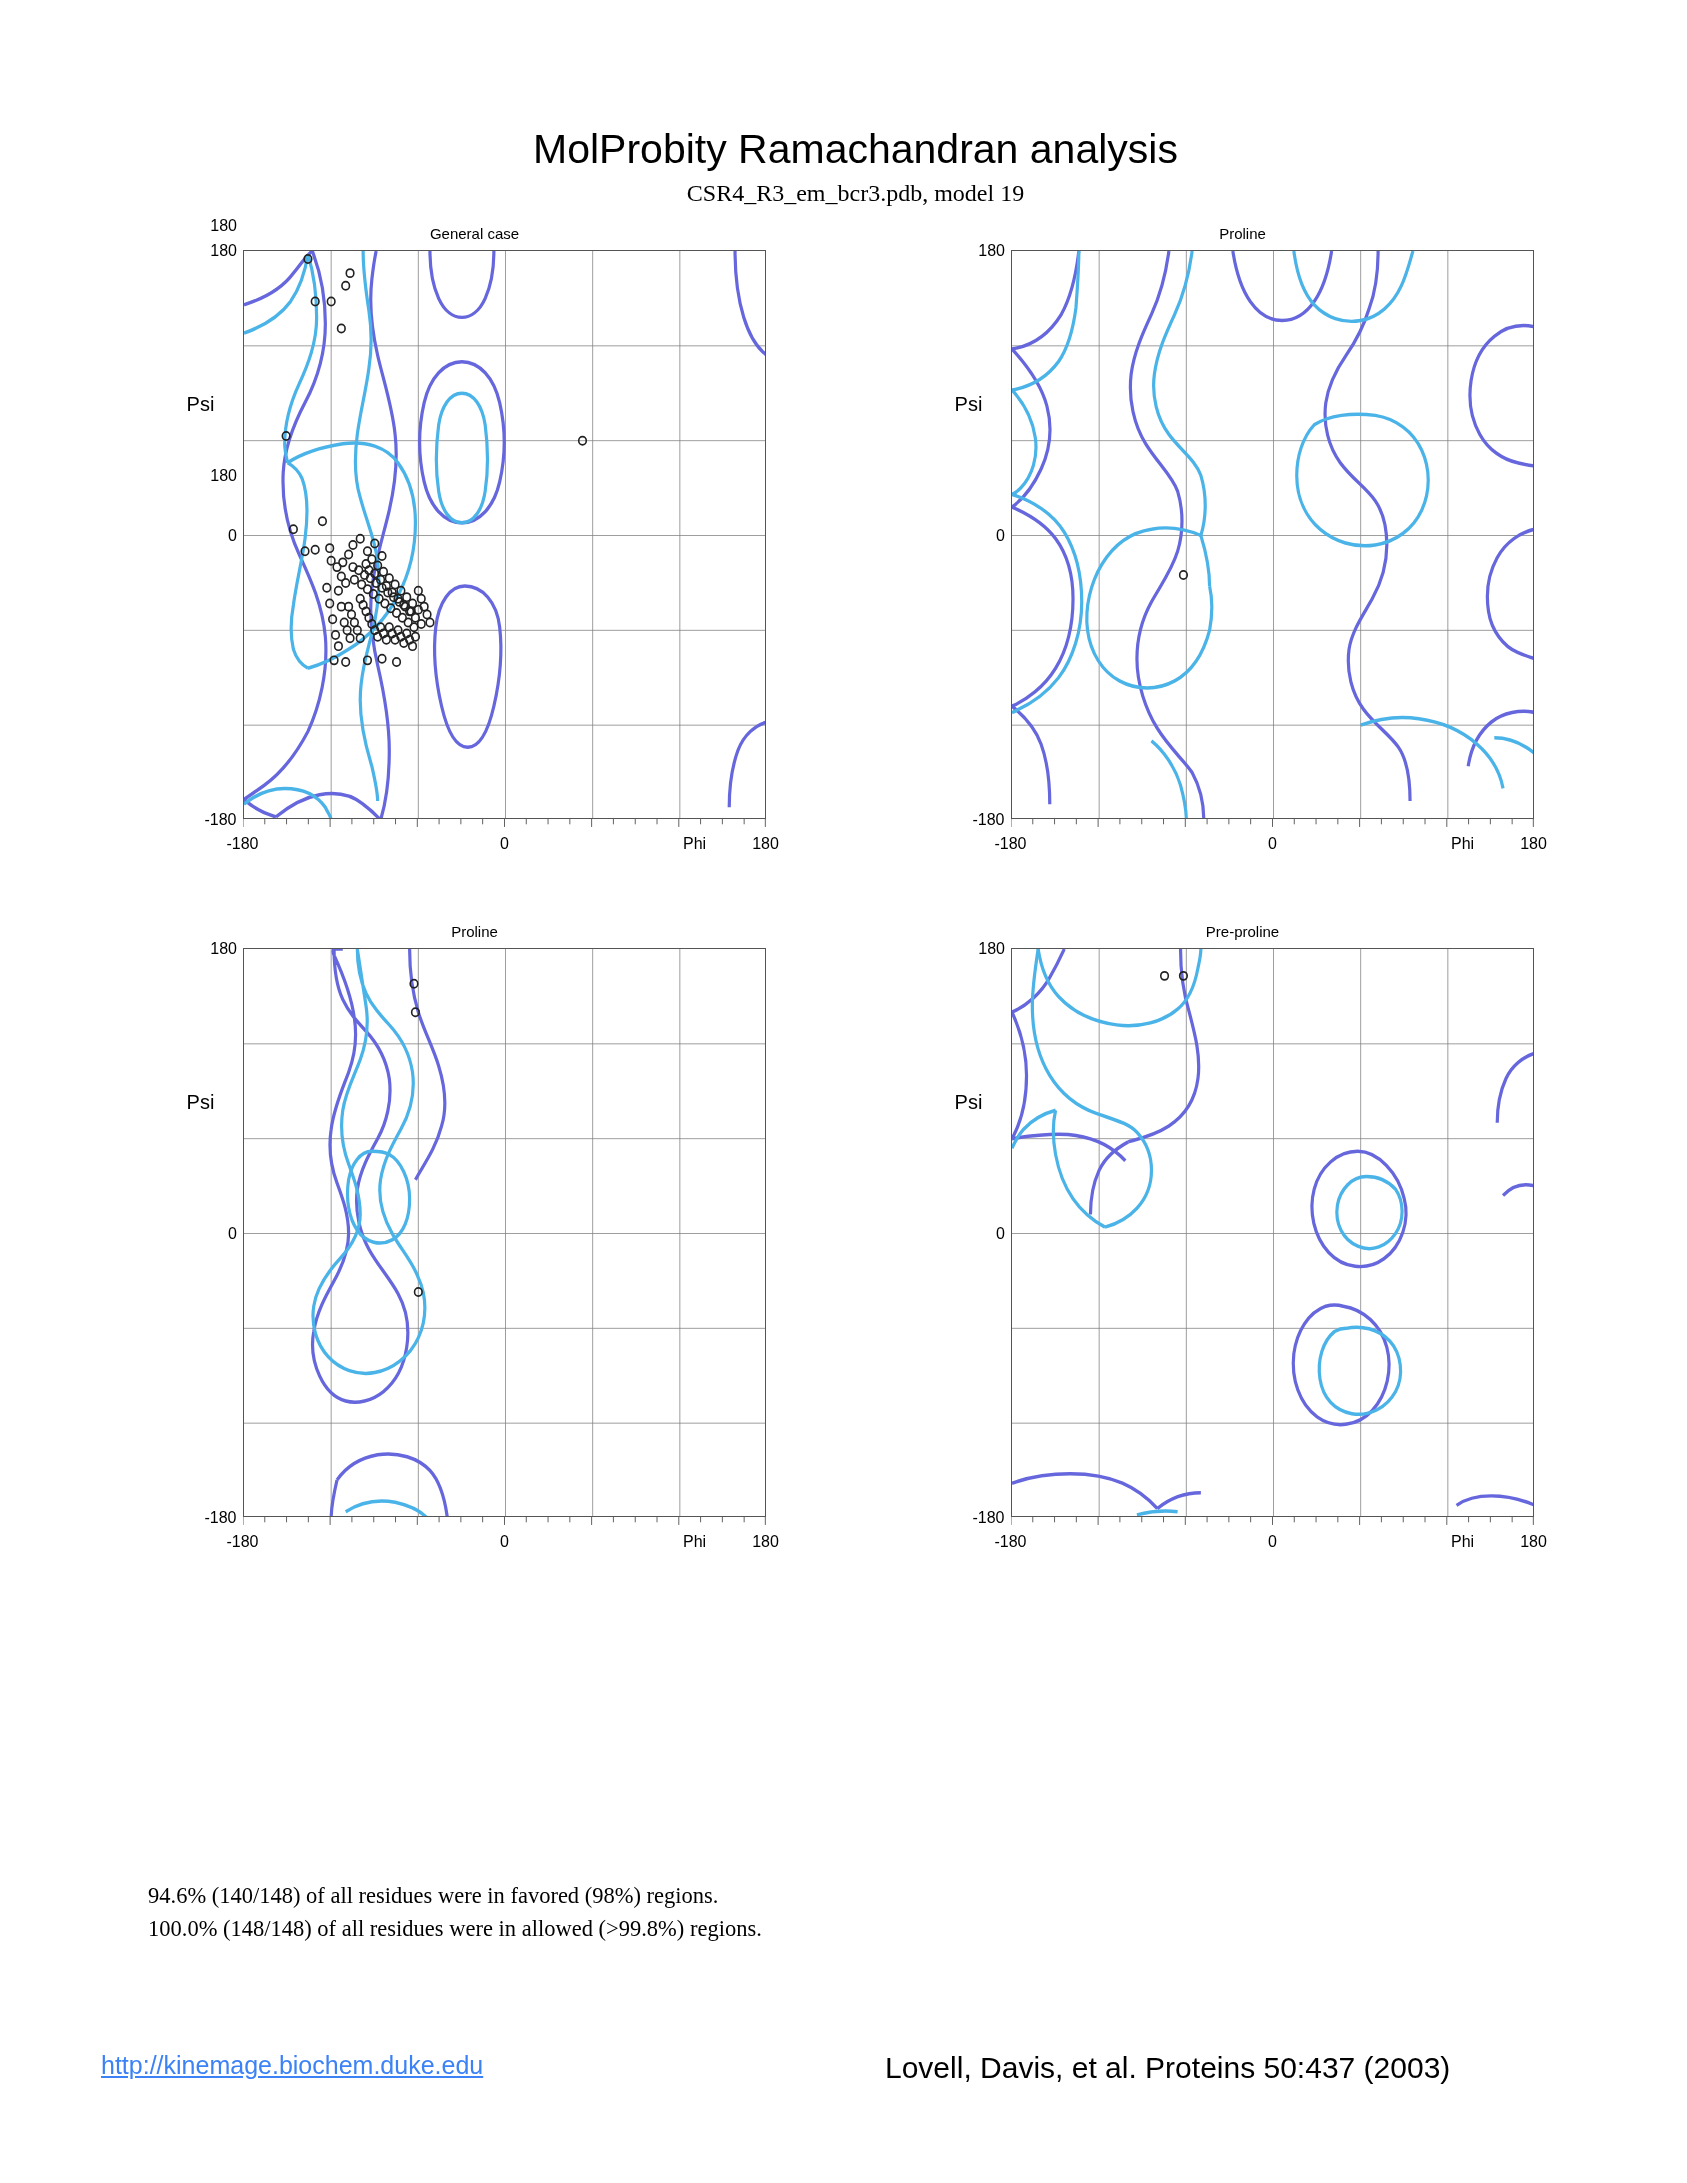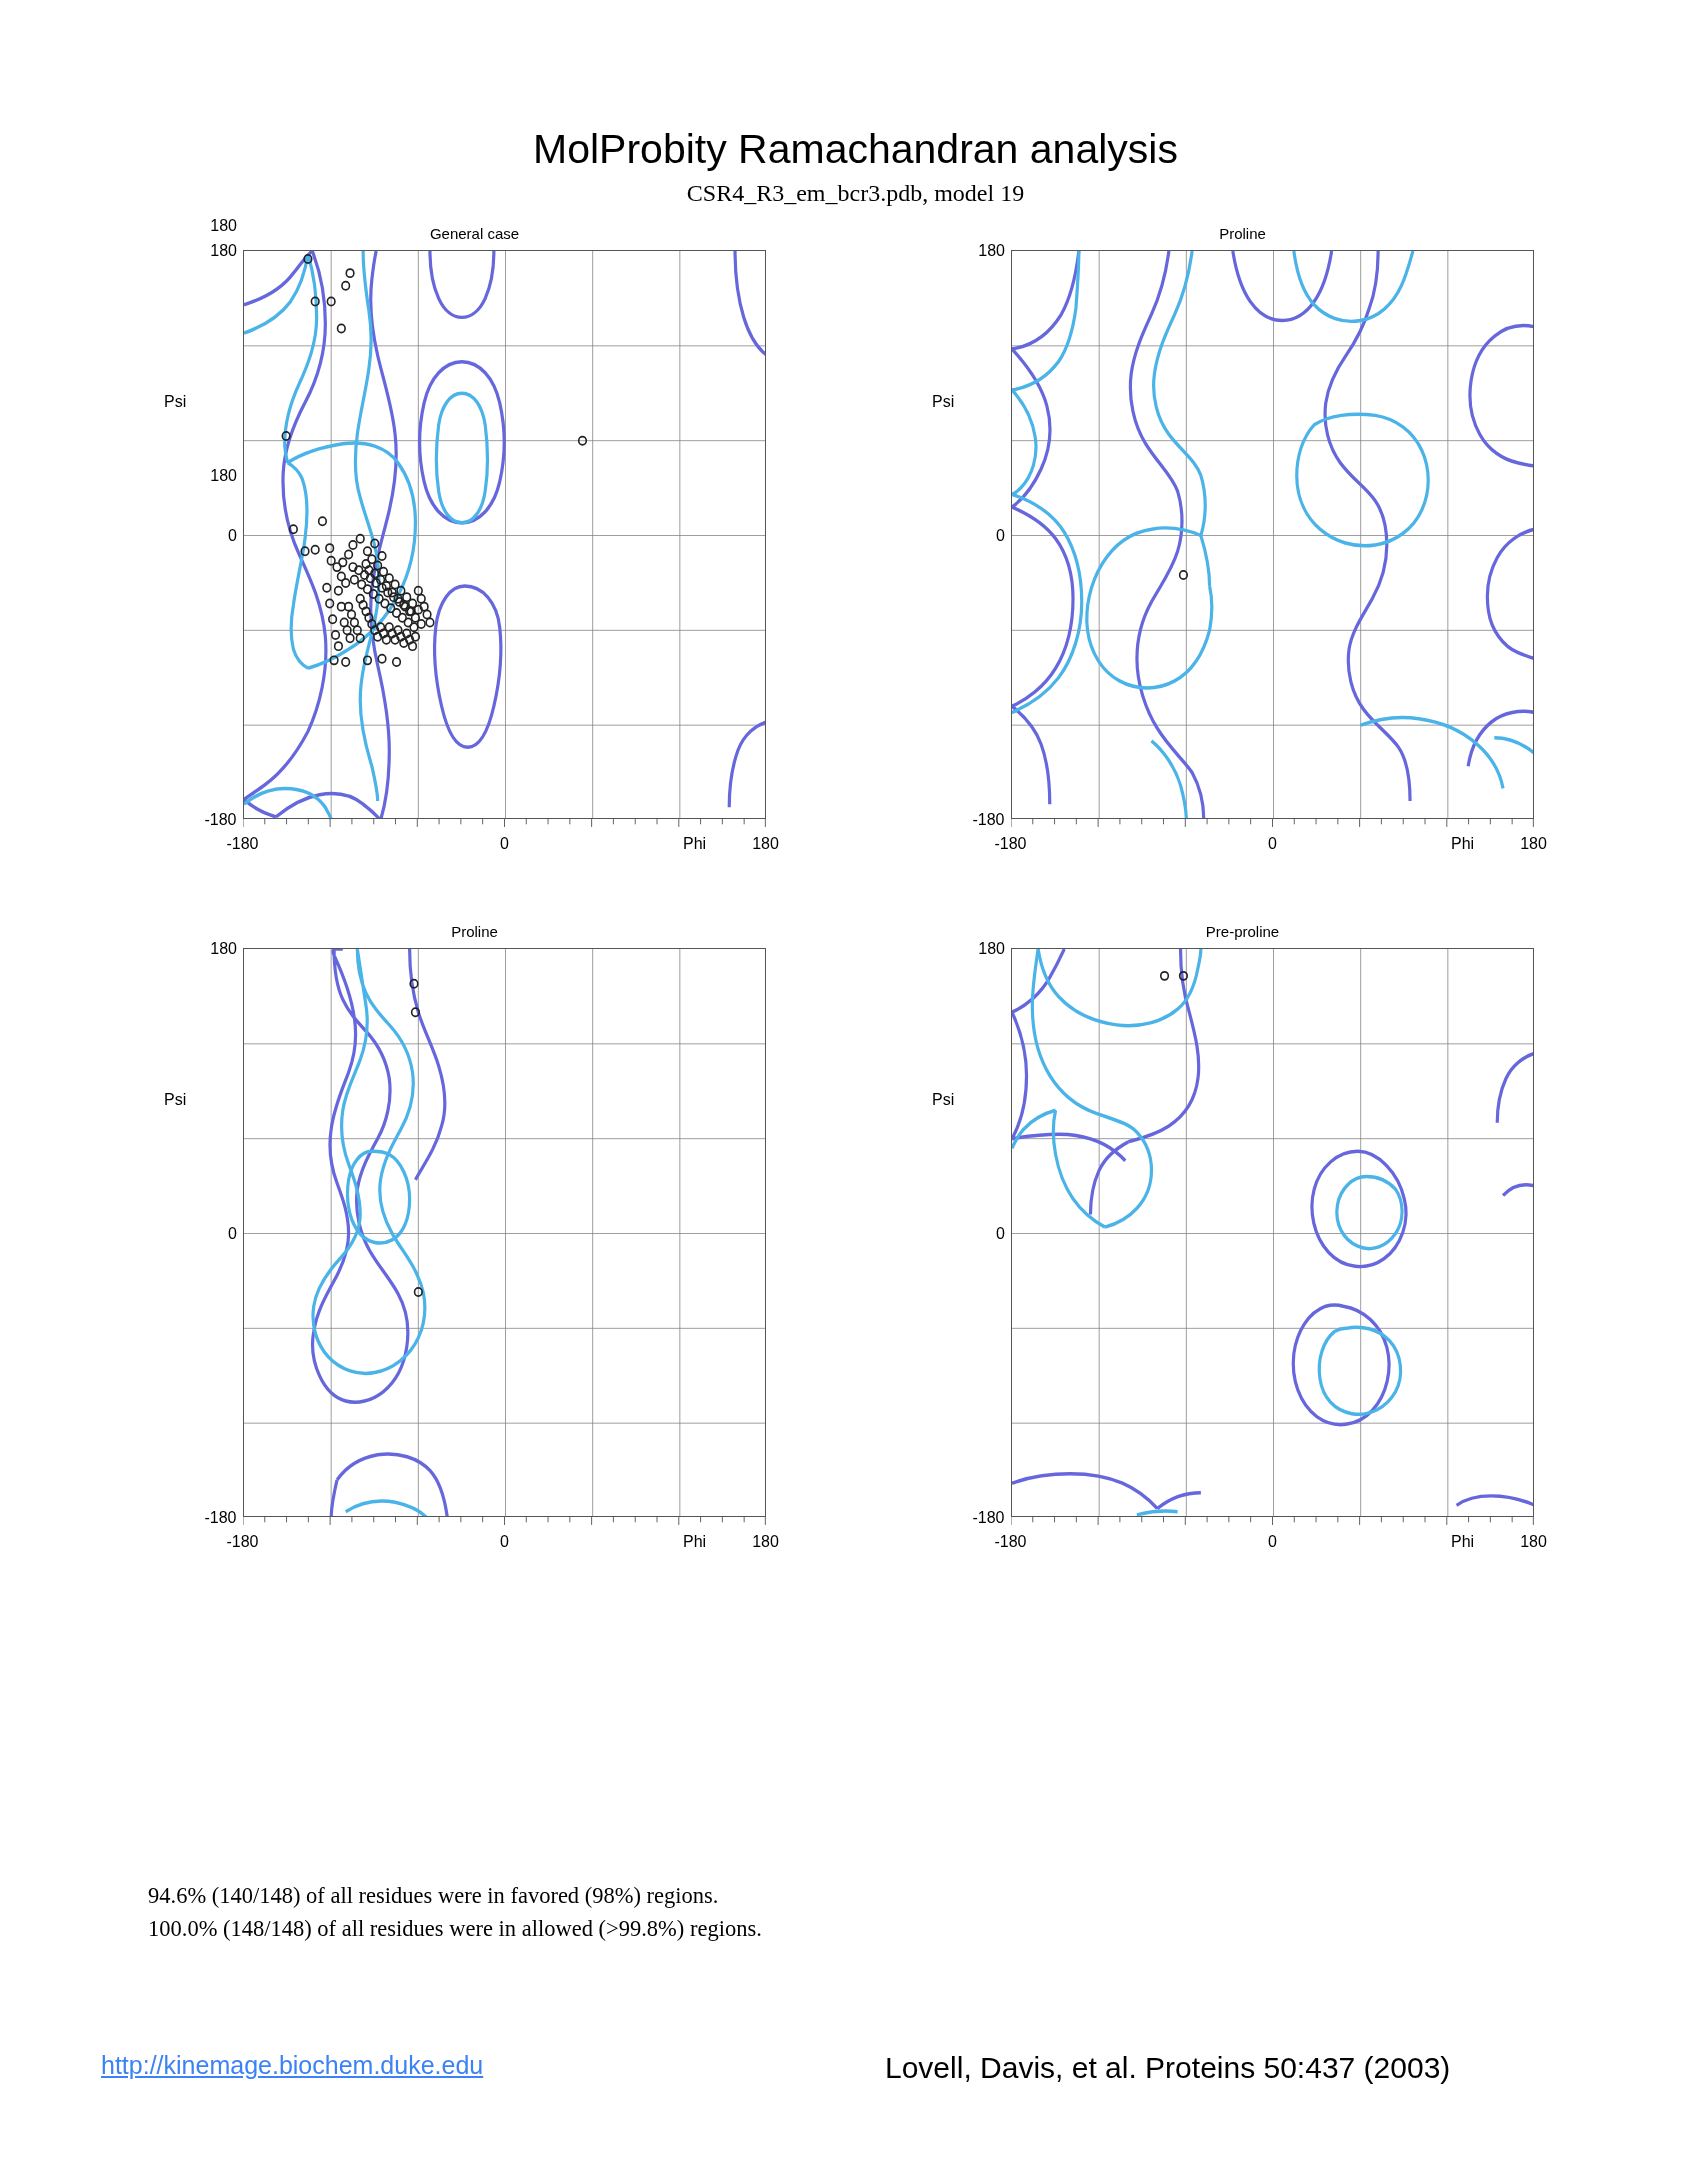--- a/index.html
+++ b/index.html
@@ -53,22 +53,22 @@
   .plotbox {
     position: absolute;
     border: 0.7px solid #555555;
     box-sizing: border-box;
     overflow: hidden;
     background: #ffffff;
   }
   .axis-label-psi {
     position: absolute;
     font-family: "Liberation Sans", sans-serif;
-    font-size: 16px;
-    text-align: left;
+    font-size: 20px;
+    text-align: center;
   }
   .axis-label-phi {
     position: absolute;
     font-family: "Liberation Sans", sans-serif;
     font-size: 16px;
   }
   .tick-label {
     position: absolute;
     font-family: "Liberation Sans", sans-serif;
     font-size: 16px;

